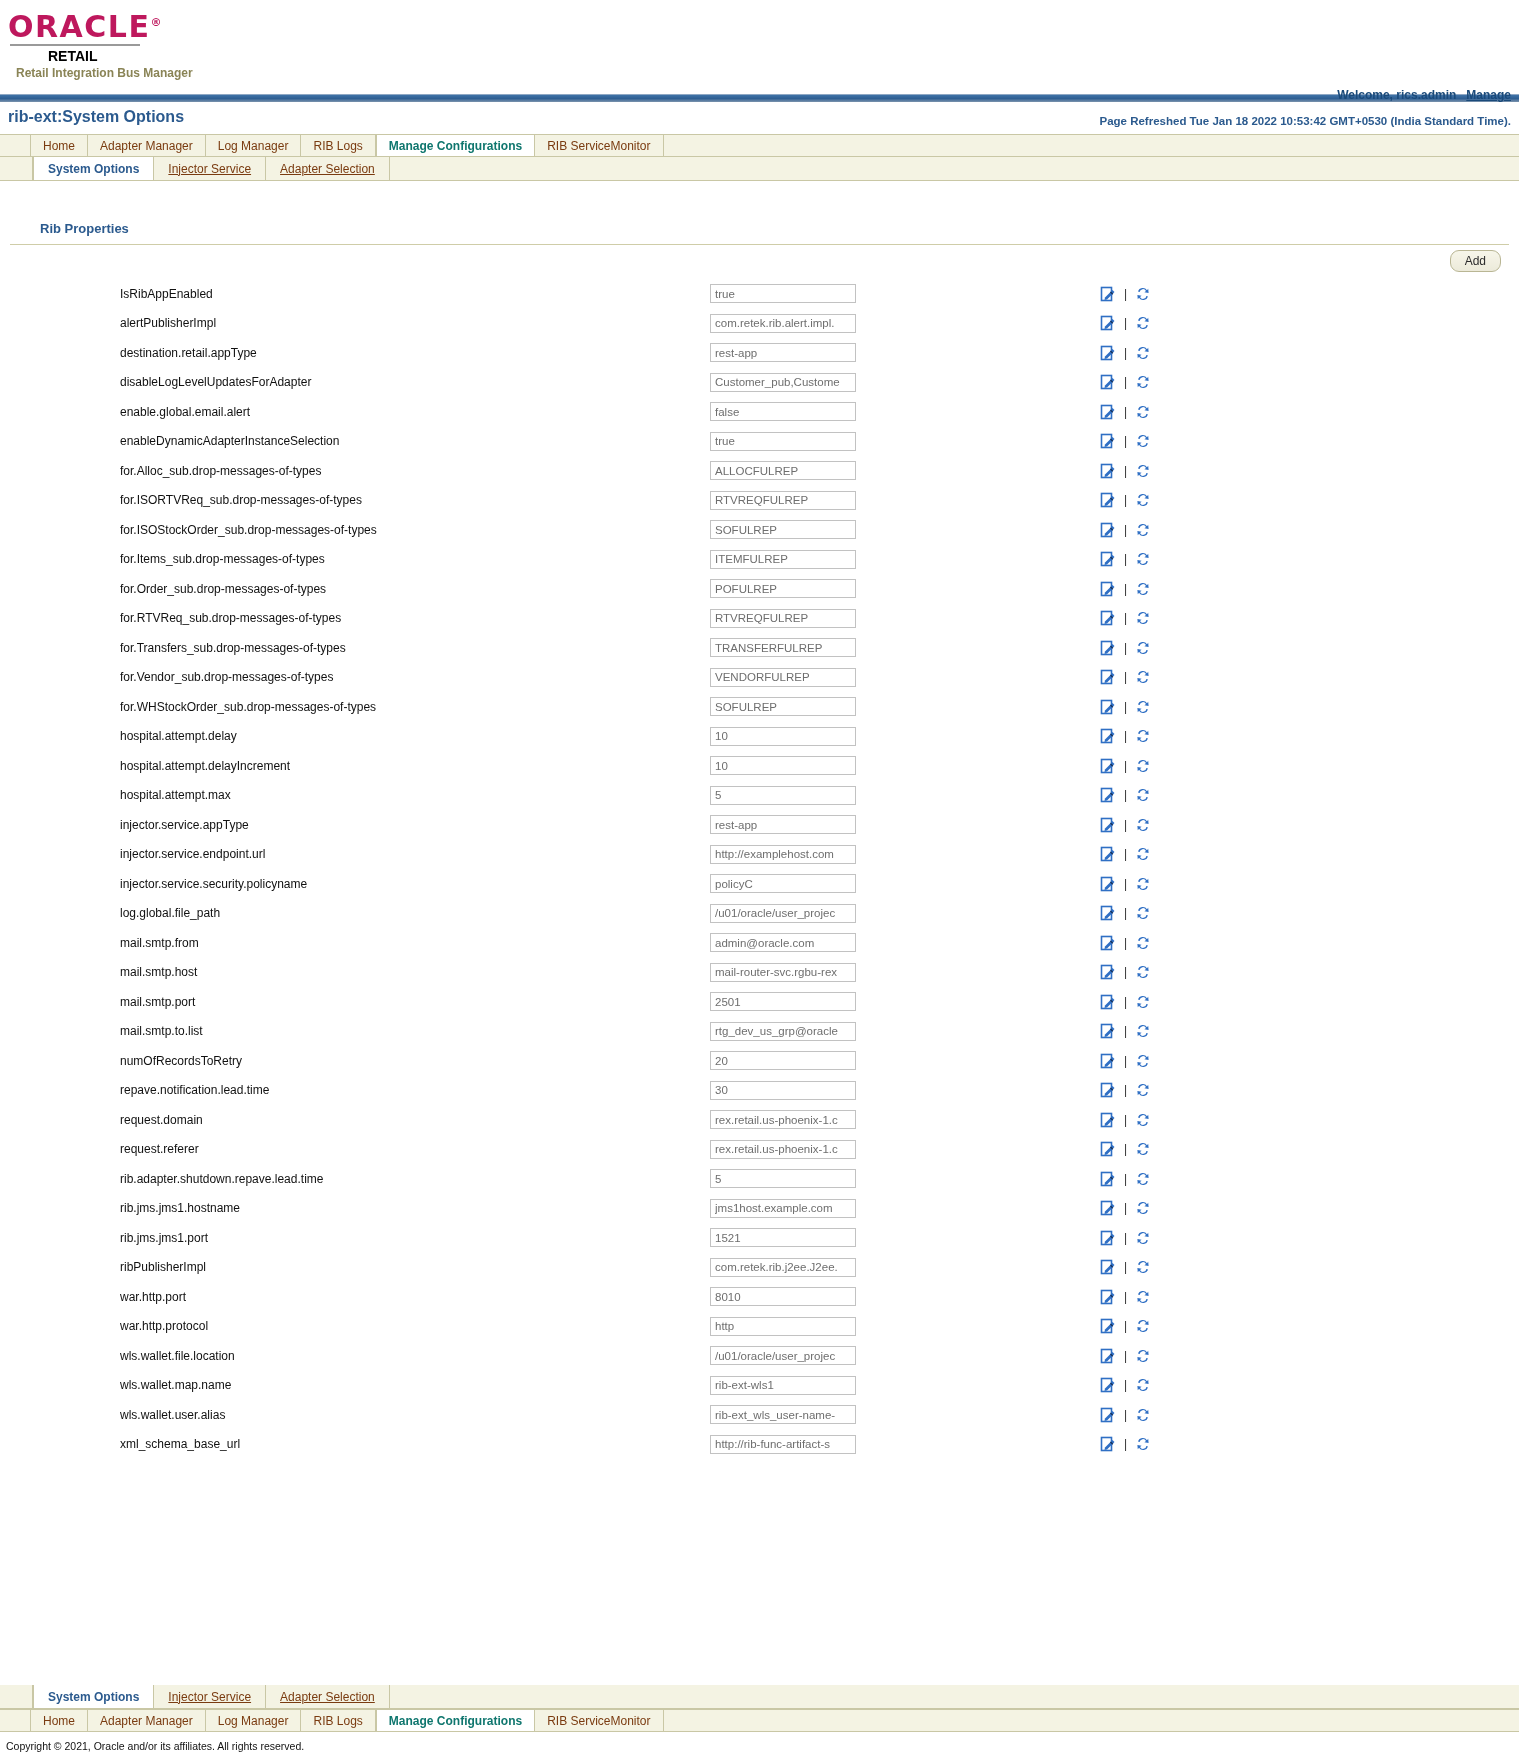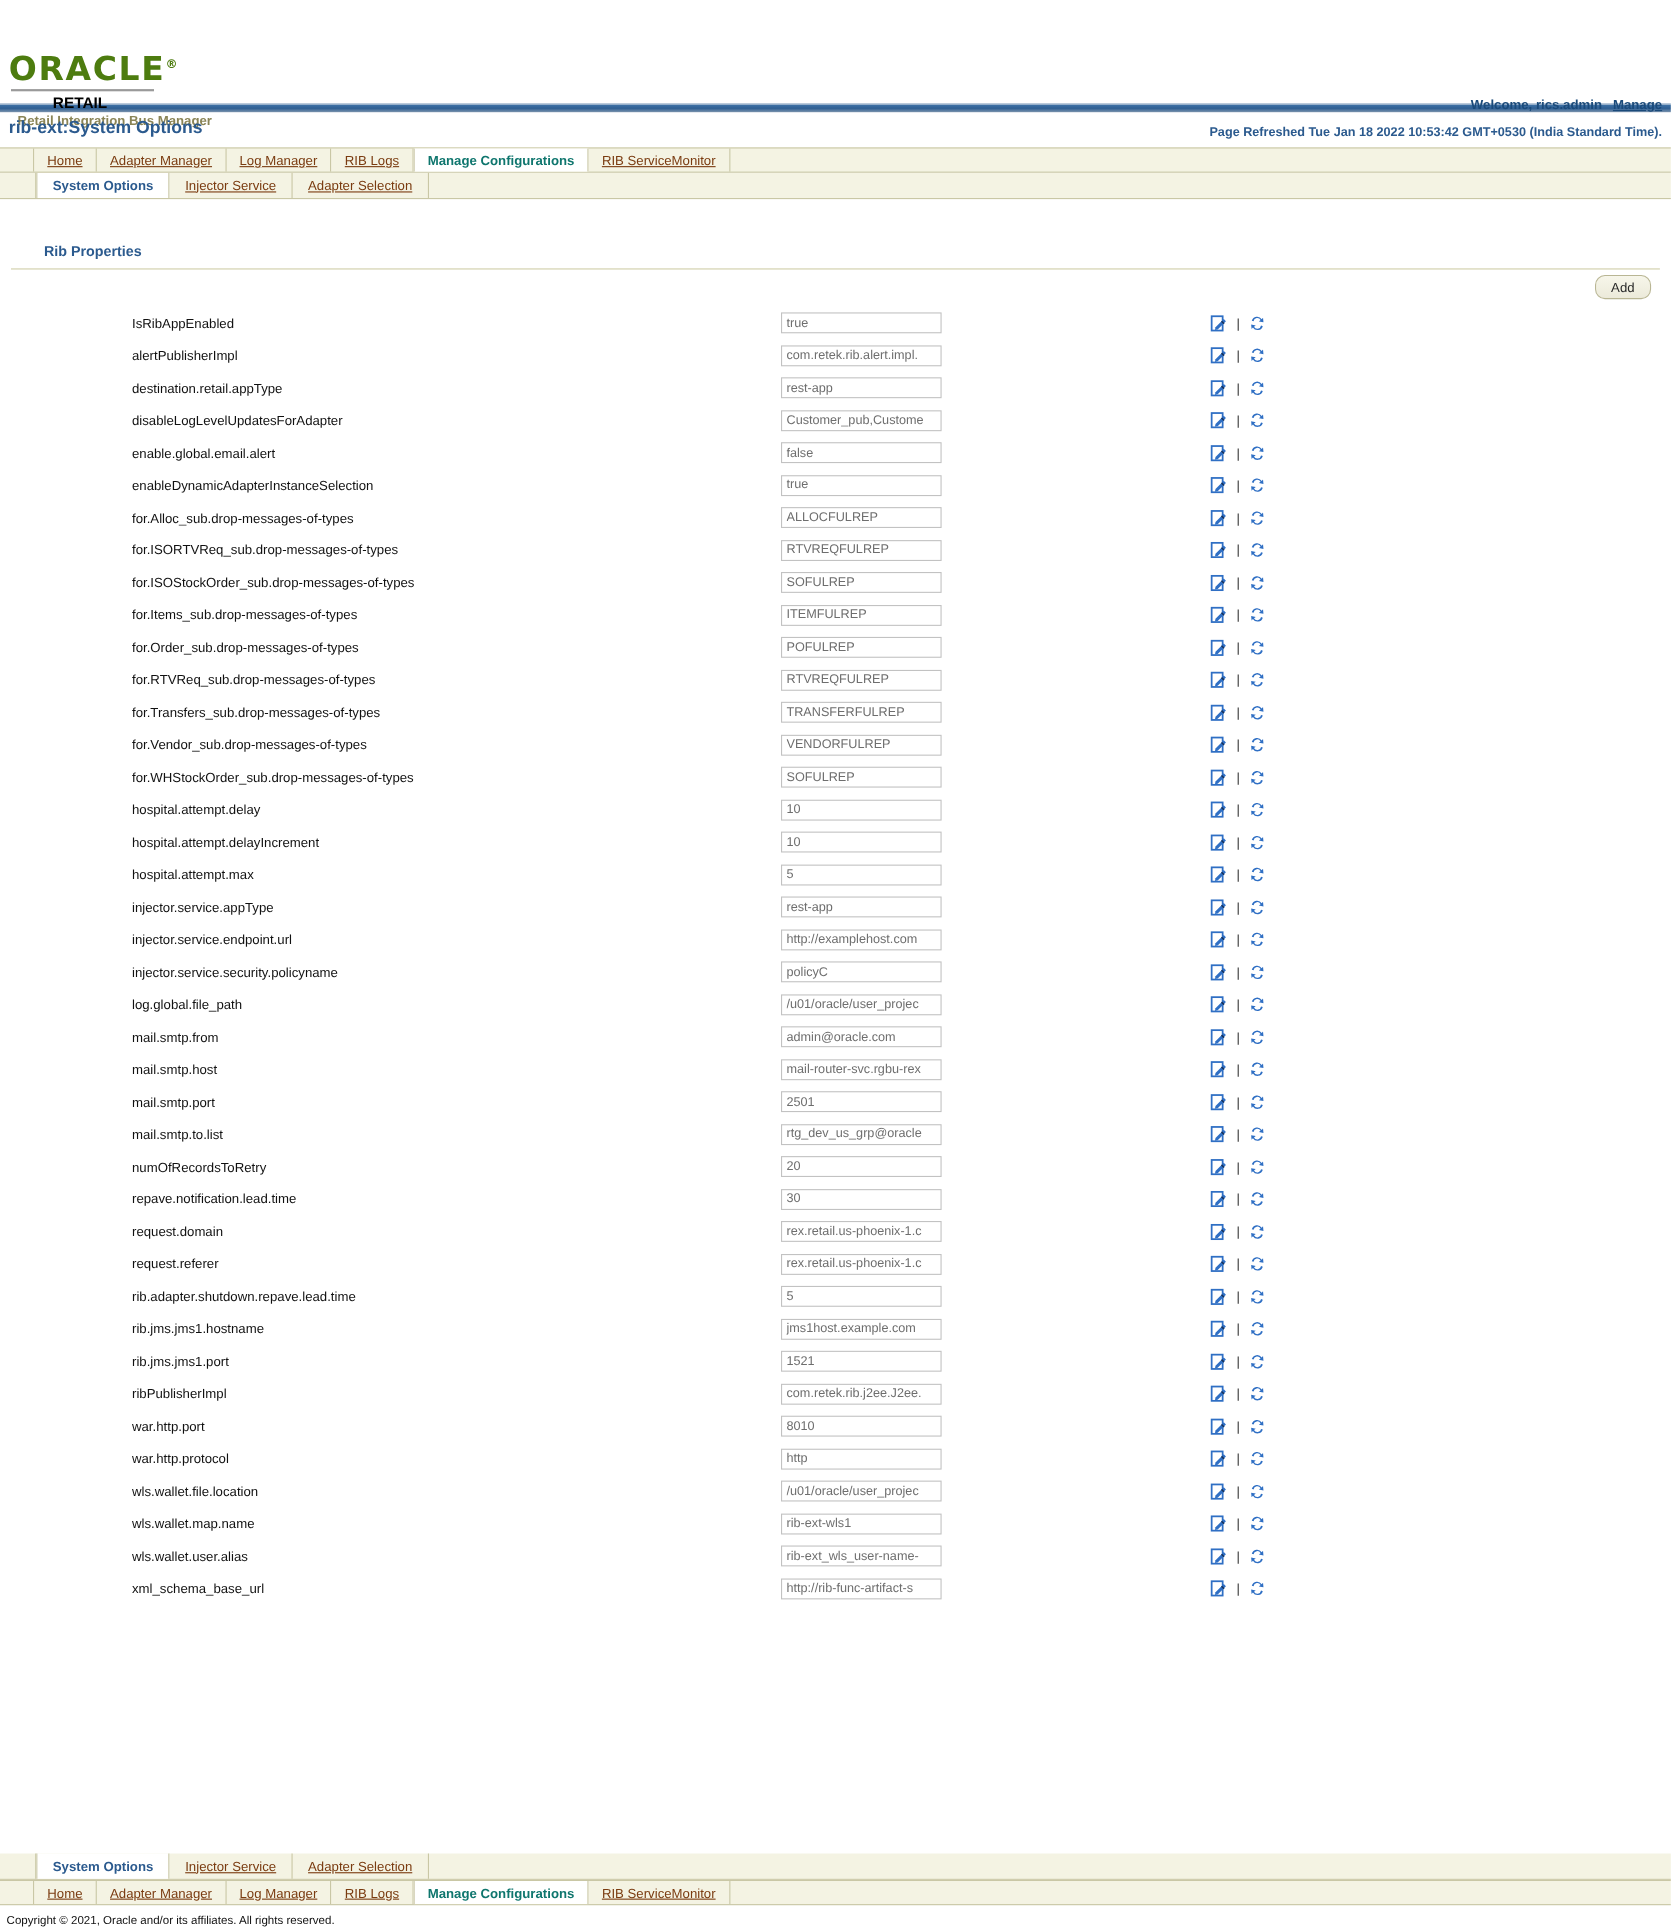--- a/index.html
+++ b/index.html
@@ -22,25 +22,24 @@
     padding: 8px 0 0 8px;
     position: relative;
     height: 78px;
     box-sizing: border-box;
   }
   .oracle-logo {
     font-family: "DejaVu Sans", sans-serif;
     font-weight: bold;
     font-size: 30px;
     letter-spacing: 1.5px;
-    color: #4d7c0f;
+    color: #be185d;
     line-height: 30px;
     display: inline-block;
     position: relative;
-    margin-top: 36px;
   }
   .oracle-logo .reg {
     font-size: 11px;
     vertical-align: super;
   }
   .oracle-rule {
     width: 130px;
     height: 2px;
     background: #9a9a9a;
     margin: 2px 0 2px 2px;
@@ -128,21 +127,20 @@
     display: flex;
     align-items: center;
     padding: 0 12px;
     font-size: 12px;
     white-space: nowrap;
     border-right: 1px solid #c9c7a5;
     color: #7a3b10;
     box-sizing: border-box;
   }
   .tab .lbl {
-    text-decoration: underline;
     color: #7a3b10;
   }
   .tab.active {
     background: #ffffff;
     border-left: 1px solid #c9c7a5;
     font-weight: bold;
   }
   .tab.active .lbl {
     text-decoration: none;
     color: #0f766e;

